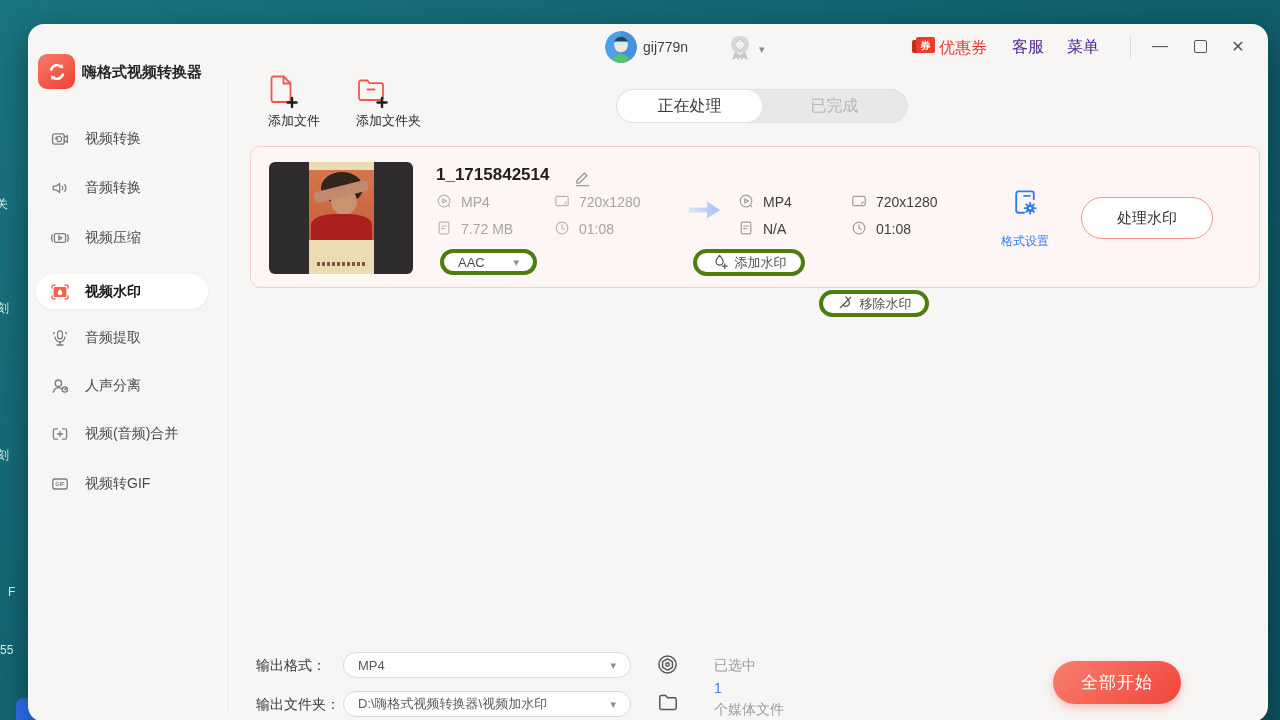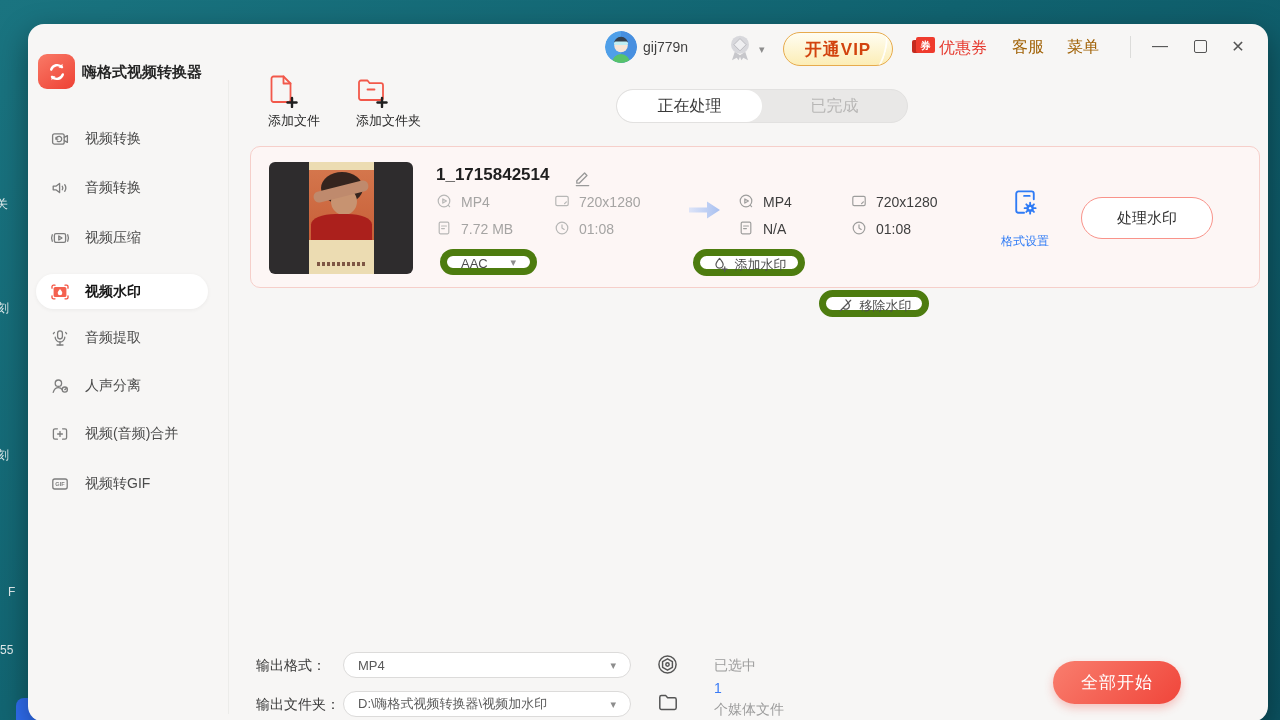--- a/index.html
+++ b/index.html
@@ -27,21 +27,21 @@
   .caret { color:#8d8d8d; font-size:11px; }
   .medal-caret { left:731px; top:19px; }
   .vip-btn { left:755px; top:8px; width:110px; height:34px; border-radius:17px;
     border:1px solid #e7ab4d; background:linear-gradient(180deg,#fffdf2,#fcedb6);
     display:flex; align-items:center; justify-content:center;
     font-size:17px; font-weight:bold; color:#d2430e; letter-spacing:1px; cursor:pointer; overflow:hidden; }
   .vip-btn::after{ content:""; position:absolute; right:6px; top:-8px; width:22px; height:50px;
     border-right:2px solid rgba(255,255,255,.85); border-radius:50%; transform:rotate(16deg); }
   .coupon-wrap { left:884px; top:13px; display:flex; align-items:center; gap:4px; cursor:pointer; }
   .coupon-text { font-size:16px; color:#e6392e; }
-  .tb-link { font-size:16px; color:#a16207; cursor:pointer; }
+  .tb-link { font-size:16px; color:#4c1d95; cursor:pointer; }
   .support { left:984px; top:13px; } .menu { left:1039px; top:13px; }
   .tb-divider { left:1102px; top:12px; width:1px; height:22px; background:#dcdcda; }
   .win-min { left:1118px; top:8px; width:28px; height:28px; color:#555; font-size:16px;
     display:flex; align-items:center; justify-content:center; cursor:pointer; }
   .win-max { left:1158px; top:8px; width:28px; height:28px; display:flex; align-items:center; justify-content:center; cursor:pointer; }
   .win-max .box { width:13px; height:13px; border:1.4px solid #555; border-radius:2px; }
   .win-close { left:1196px; top:8px; width:28px; height:28px; color:#555; font-size:16px;
     display:flex; align-items:center; justify-content:center; cursor:pointer; }
 
   
@@ -76,22 +76,22 @@
   .face { position:absolute; left:22px; top:18px; width:26px; height:27px; background:#c79371; border-radius:50%; }
   .arm { position:absolute; left:4px; top:16px; width:56px; height:11px; background:#bf8a6d;
     border-radius:5px; transform:rotate(-14deg); }
   .bodyred { position:absolute; left:2px; top:44px; width:61px; height:26px; background:#ab201c; border-radius:40% 40% 0 0; }
   .thumb-caption { position:absolute; left:48px; top:100px; width:48px; height:4px; opacity:.75;
     background:repeating-linear-gradient(90deg,#5a2a20 0 3px,transparent 3px 5px); }
   .file-title { left:185px; top:18px; font-size:17px; font-weight:bold; color:#1f1f1f; }
   .edit-icon { left:322px; top:21px; cursor:pointer; }
   .ic { display:flex; align-items:center; gap:9px; font-size:14px; height:18px; }
   .ic.src { color:#a5a4a3; } .ic.tgt { color:#3e3e3e; }
-  .pill { background:#fff; border:7px solid #4d7c0f; border-radius:14px; display:flex;
-    font-size:13px; color:#4c4c4c; cursor:pointer; }
+  .pill { background:#fff; border:4px solid #4d7c0f; border-radius:14px; display:flex;
+    align-items:center; font-size:13px; color:#4c4c4c; cursor:pointer; }
   .aac { left:189px; top:102px; width:97px; height:26px; justify-content:space-between; padding:0 14px; }
   .wm-btn { height:27px; justify-content:center; gap:6px; }
   .add-wm { left:442px; top:102px; width:112px; }
   .rm-wm { left:568px; top:102px; width:110px;margin-top:41px; }
   .fmt-set { left:744px; top:40px; width:60px; display:flex; flex-direction:column; align-items:center; gap:10px; cursor:pointer; }
   .fmt-set .lbl { font-size:12px; color:#2f7bf5; }
   .process-btn { left:830px; top:50px; width:132px; height:42px; border-radius:21px;
     background:#fff; border:1.5px solid #f9938a; display:flex; align-items:center; justify-content:center;
     font-size:15px; color:#333; cursor:pointer; }
   .arrow-wrap { left:436px; top:50px; }
@@ -148,21 +148,20 @@
   <div class="abs username">gij779n</div>
   <div class="abs medal">
     <svg width="34" height="36" viewBox="0 0 36 36">
       <path d="M12.5 22l-3 9 5-2.6 2 2.6 2-5z" fill="#c7c7cb"></path>
       <path d="M23.5 22l3 9-5-2.6-2 2.6-2-5z" fill="#c7c7cb"></path>
       <circle cx="18" cy="14.5" r="9.5" fill="#d8d8dc"></circle>
       <path d="M18 8l6.5 6.5L18 21l-6.5-6.5z" fill="#efeff1" stroke="#b9b9be" stroke-width="1"></path>
     </svg>
   </div>
   <span class="abs caret medal-caret">▾</span>
-  <div class="abs vip-btn">开通VIP</div>
   <div class="abs coupon-wrap">
     <span>
       <svg width="23" height="19" viewBox="0 0 23 19">
         <rect x="0" y="3" width="13" height="13" rx="2" fill="#c52a1e"></rect>
         <rect x="4" y="0" width="19" height="16" rx="2" fill="#ef3b2d"></rect>
         <text x="13.5" y="12" font-size="10" font-weight="bold" fill="#fff" text-anchor="middle">券</text>
       </svg>
     </span>
     <span class="coupon-text">优惠券</span>
   </div>

